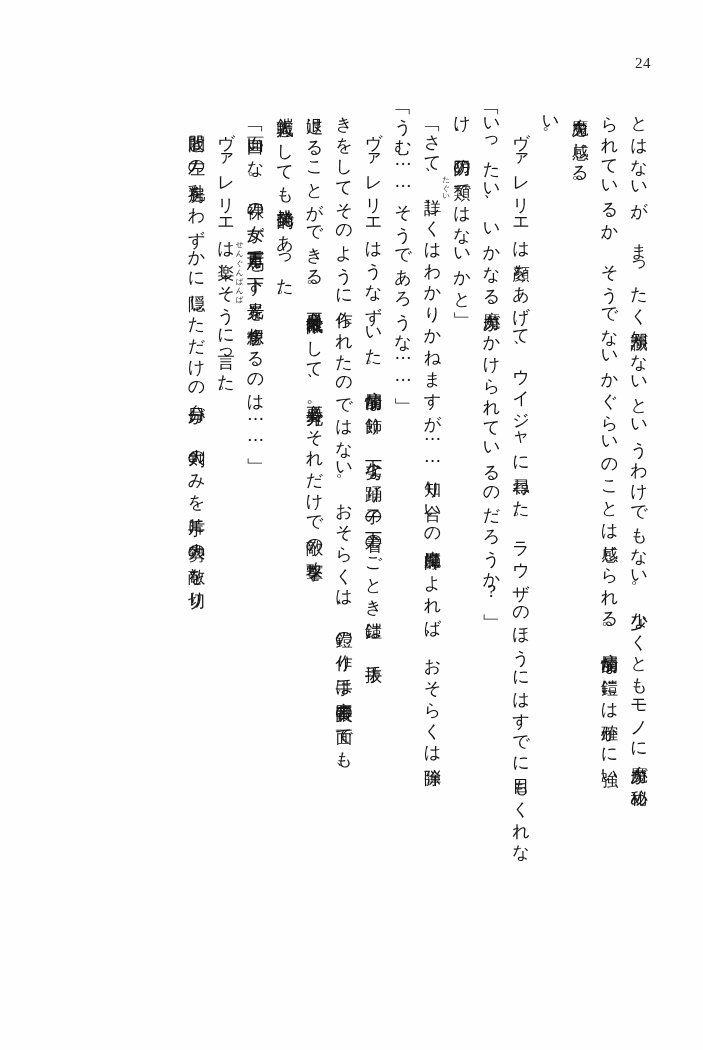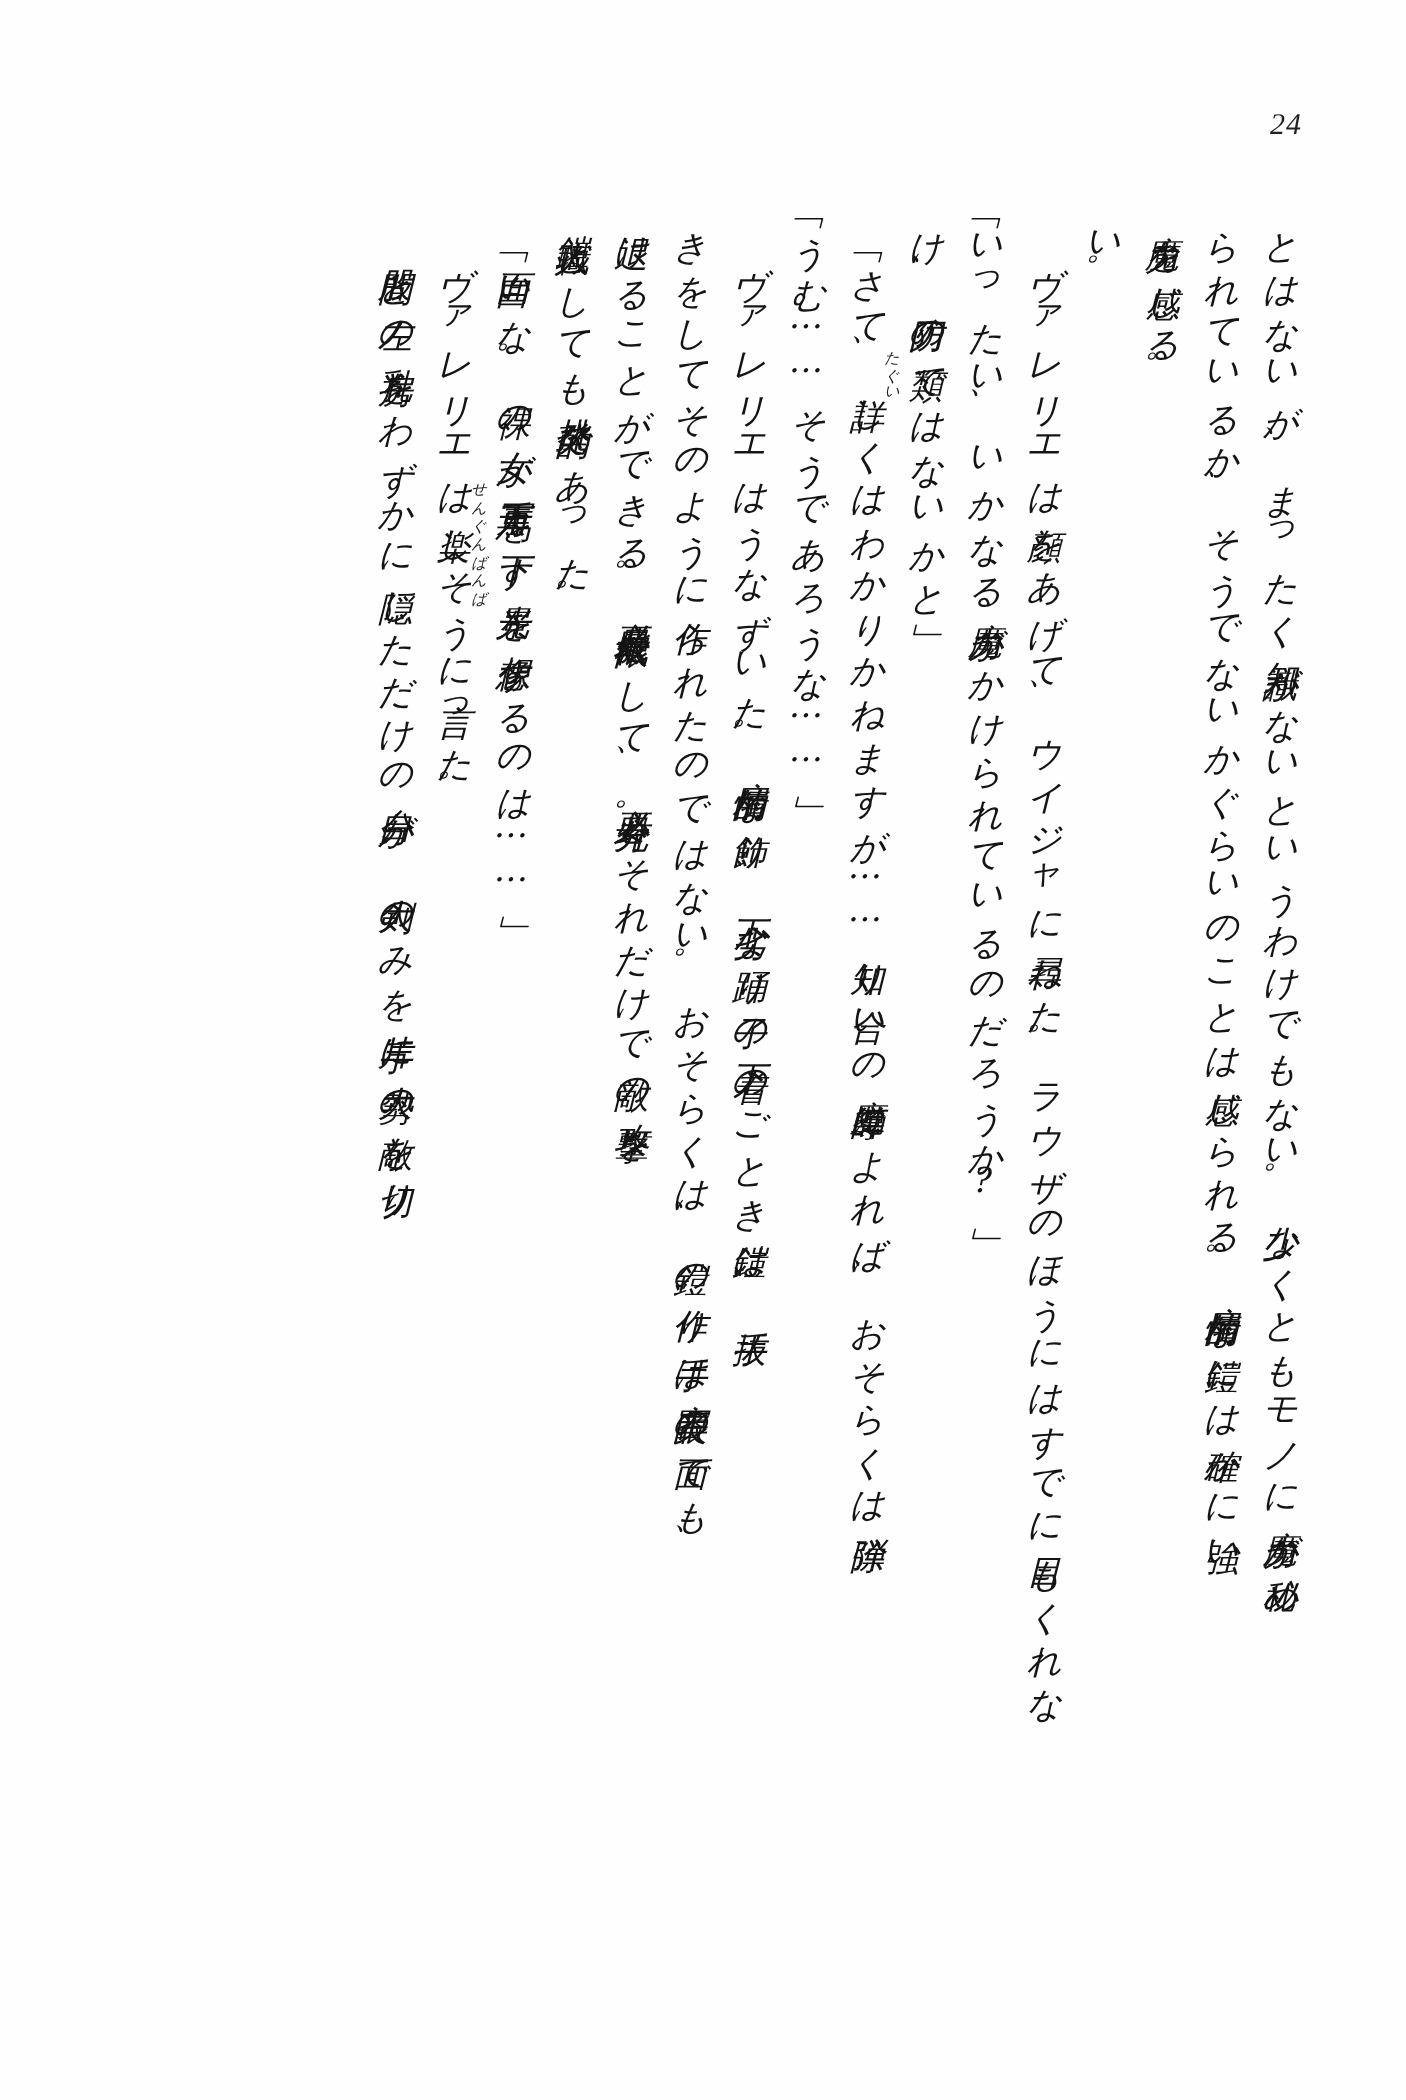--- a/index.html
+++ b/index.html
@@ -12,21 +12,20 @@
     height: 1050px;
     overflow: hidden;
     font-family: "DejaVu Serif", "Liberation Serif", serif;
     color: #1a1a1a;
   }
   .page {
     position: relative;
     width: 703px;
     height: 1050px;
     background: #fefefe;
-    font-style: italic;
   }
   .page-number {
     position: absolute;
     top: 55px;
     right: 52px;
     font-size: 15px;
     font-family: "Liberation Serif", "DejaVu Serif", serif;
     color: #222;
     letter-spacing: 0.5px;
   }

